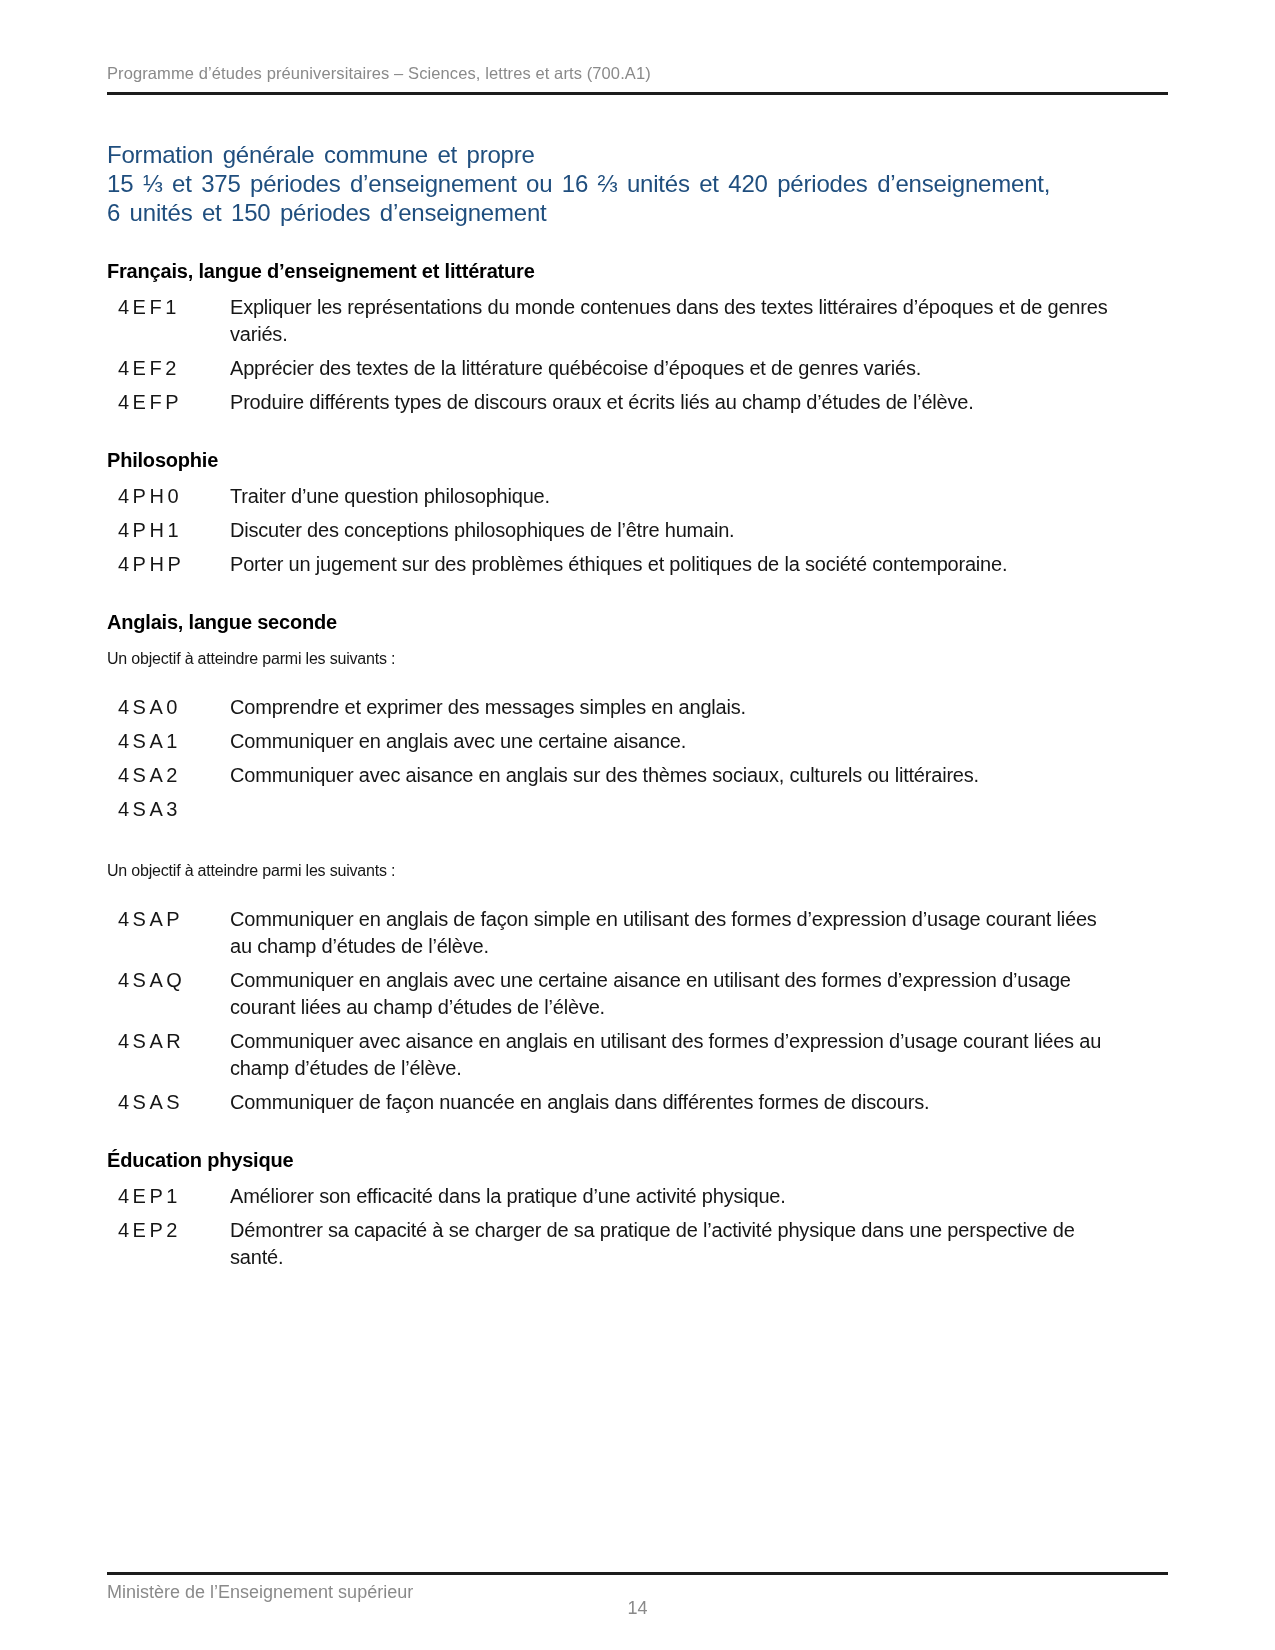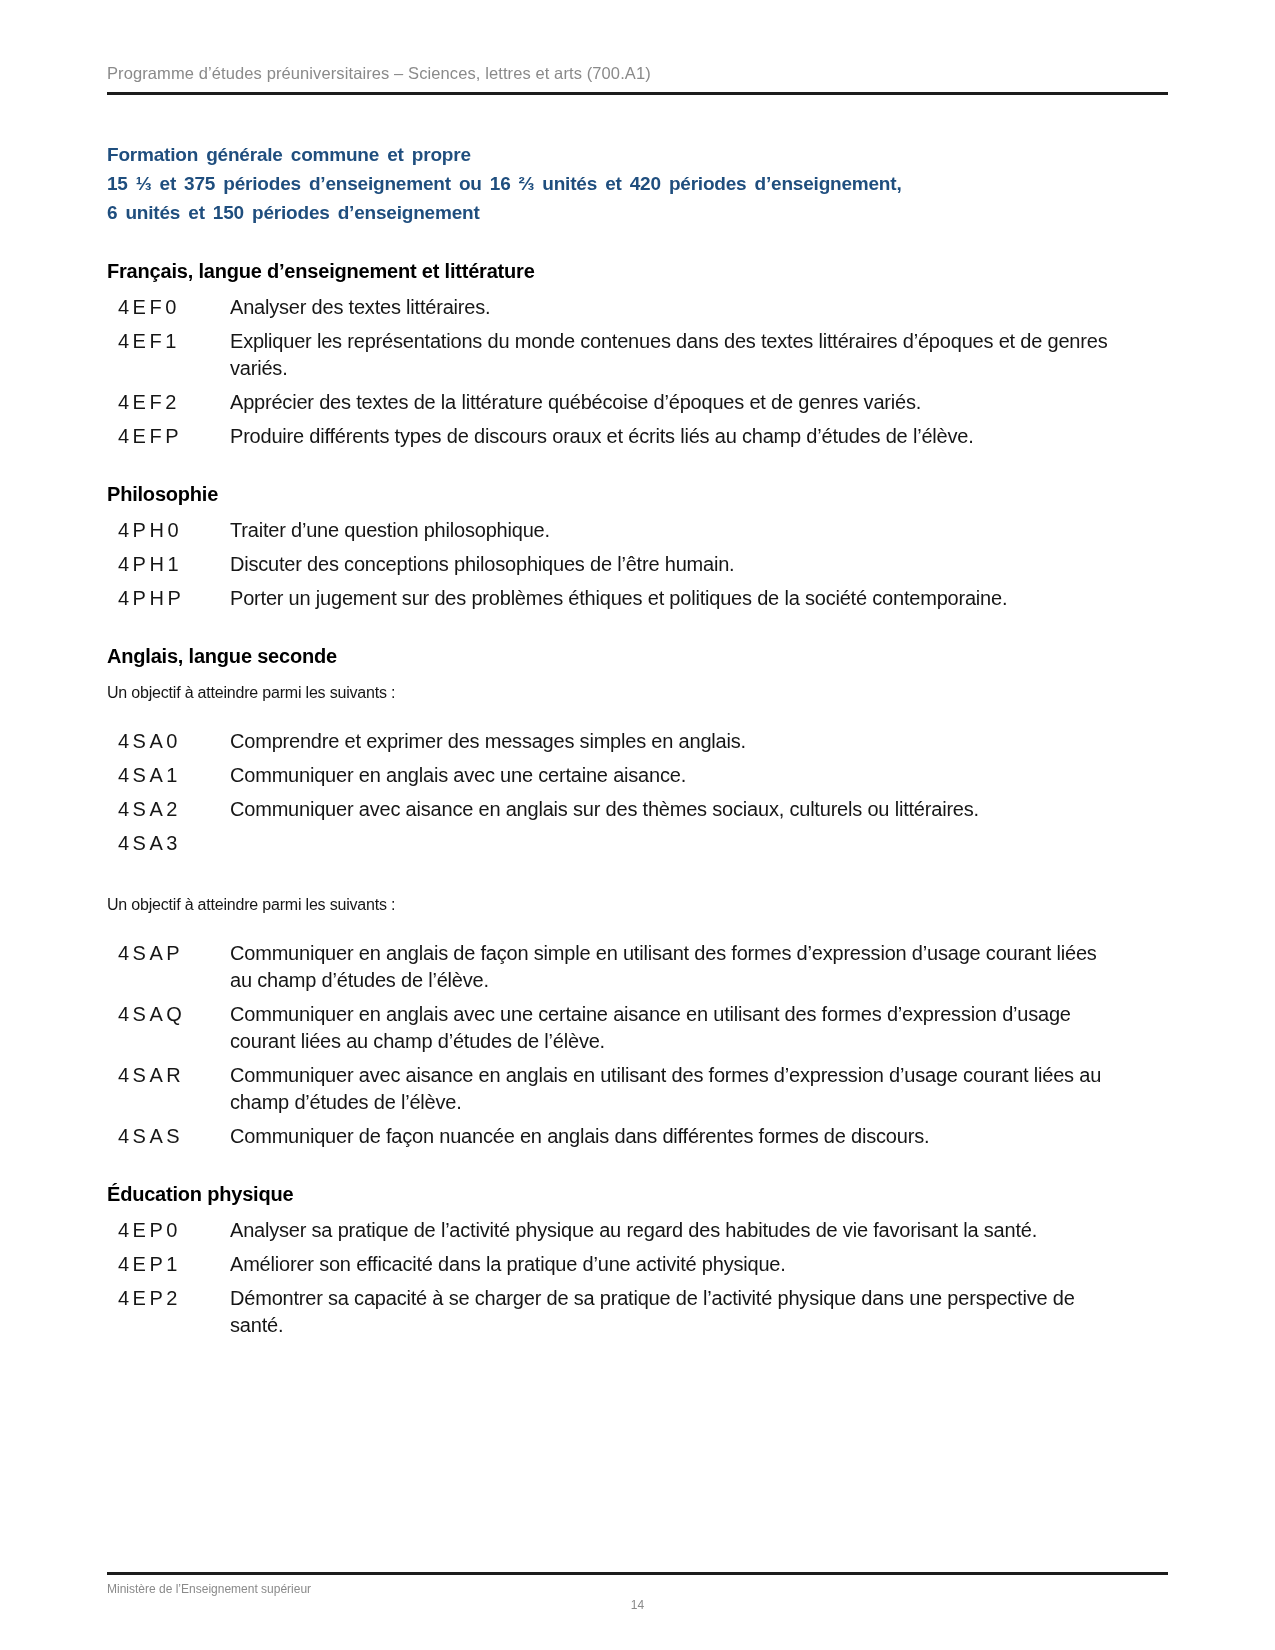--- a/index.html
+++ b/index.html
@@ -31,22 +31,22 @@
   }
   .doc-header-rule {
     height: 3px;
     background: #1c1c1c;
     margin-top: 9px;
   }
   
   .title-block {
     margin-top: 45px;
     color: #1f4e7e;
-    font-weight: bold;
-    font-size: 19px;
+    font-weight: normal;
+    font-size: 24px;
     line-height: 29px;
     word-spacing: 3px;
     letter-spacing: -0.2px;
   }
   
   .section-heading {
     font-size: 20px;
     font-weight: bold;
     color: #000000;
     margin: 32px 0 11px 0;
@@ -96,21 +96,21 @@
     width: 1061px;
     top: 1572px;
   }
   .footer-rule {
     height: 3px;
     background: #1c1c1c;
   }
   .footer-row {
     position: relative;
     margin-top: 7px;
-    font-size: 12px;
+    font-size: 18px;
     color: #8a8a8a;
   }
   .page-num {
     position: absolute;
     left: 50%;
     transform: translateX(-50%);
     top: 16px;
   }
 </style>
 </head>
@@ -126,24 +126,20 @@
   <div class="title-block">
     <div>Formation générale commune et propre</div>
     <div>15 ⅓ et 375 périodes d’enseignement ou 16 ⅔ unités et 420 périodes d’enseignement,</div>
     <div>6 unités et 150 périodes d’enseignement</div>
   </div>
 
   <div>
     <h2 class="section-heading">Français, langue d’enseignement et littérature</h2>
     <div class="rows">
       <div class="row">
-        <span class="code">4EF0</span>
-        <span class="desc">Analyser des textes littéraires.</span>
-      </div>
-      <div class="row">
         <span class="code">4EF1</span>
         <span class="desc">Expliquer les représentations du monde contenues dans des textes littéraires d’époques et de genres variés.</span>
       </div>
       <div class="row">
         <span class="code">4EF2</span>
         <span class="desc">Apprécier des textes de la littérature québécoise d’époques et de genres variés.</span>
       </div>
       <div class="row">
         <span class="code">4EFP</span>
         <span class="desc">Produire différents types de discours oraux et écrits liés au champ d’études de l’élève.</span>
@@ -209,24 +205,20 @@
       <div class="row">
         <span class="code">4SAS</span>
         <span class="desc">Communiquer de façon nuancée en anglais dans différentes formes de discours.</span>
       </div>
     </div>
   </div>
 
   <div>
     <h2 class="section-heading">Éducation physique</h2>
     <div class="rows">
-      <div class="row">
-        <span class="code">4EP0</span>
-        <span class="desc">Analyser sa pratique de l’activité physique au regard des habitudes de vie favorisant la santé.</span>
-      </div>
       <div class="row">
         <span class="code">4EP1</span>
         <span class="desc">Améliorer son efficacité dans la pratique d’une activité physique.</span>
       </div>
       <div class="row">
         <span class="code">4EP2</span>
         <span class="desc">Démontrer sa capacité à se charger de sa pratique de l’activité physique dans une perspective de santé.</span>
       </div>
     </div>
   </div>

